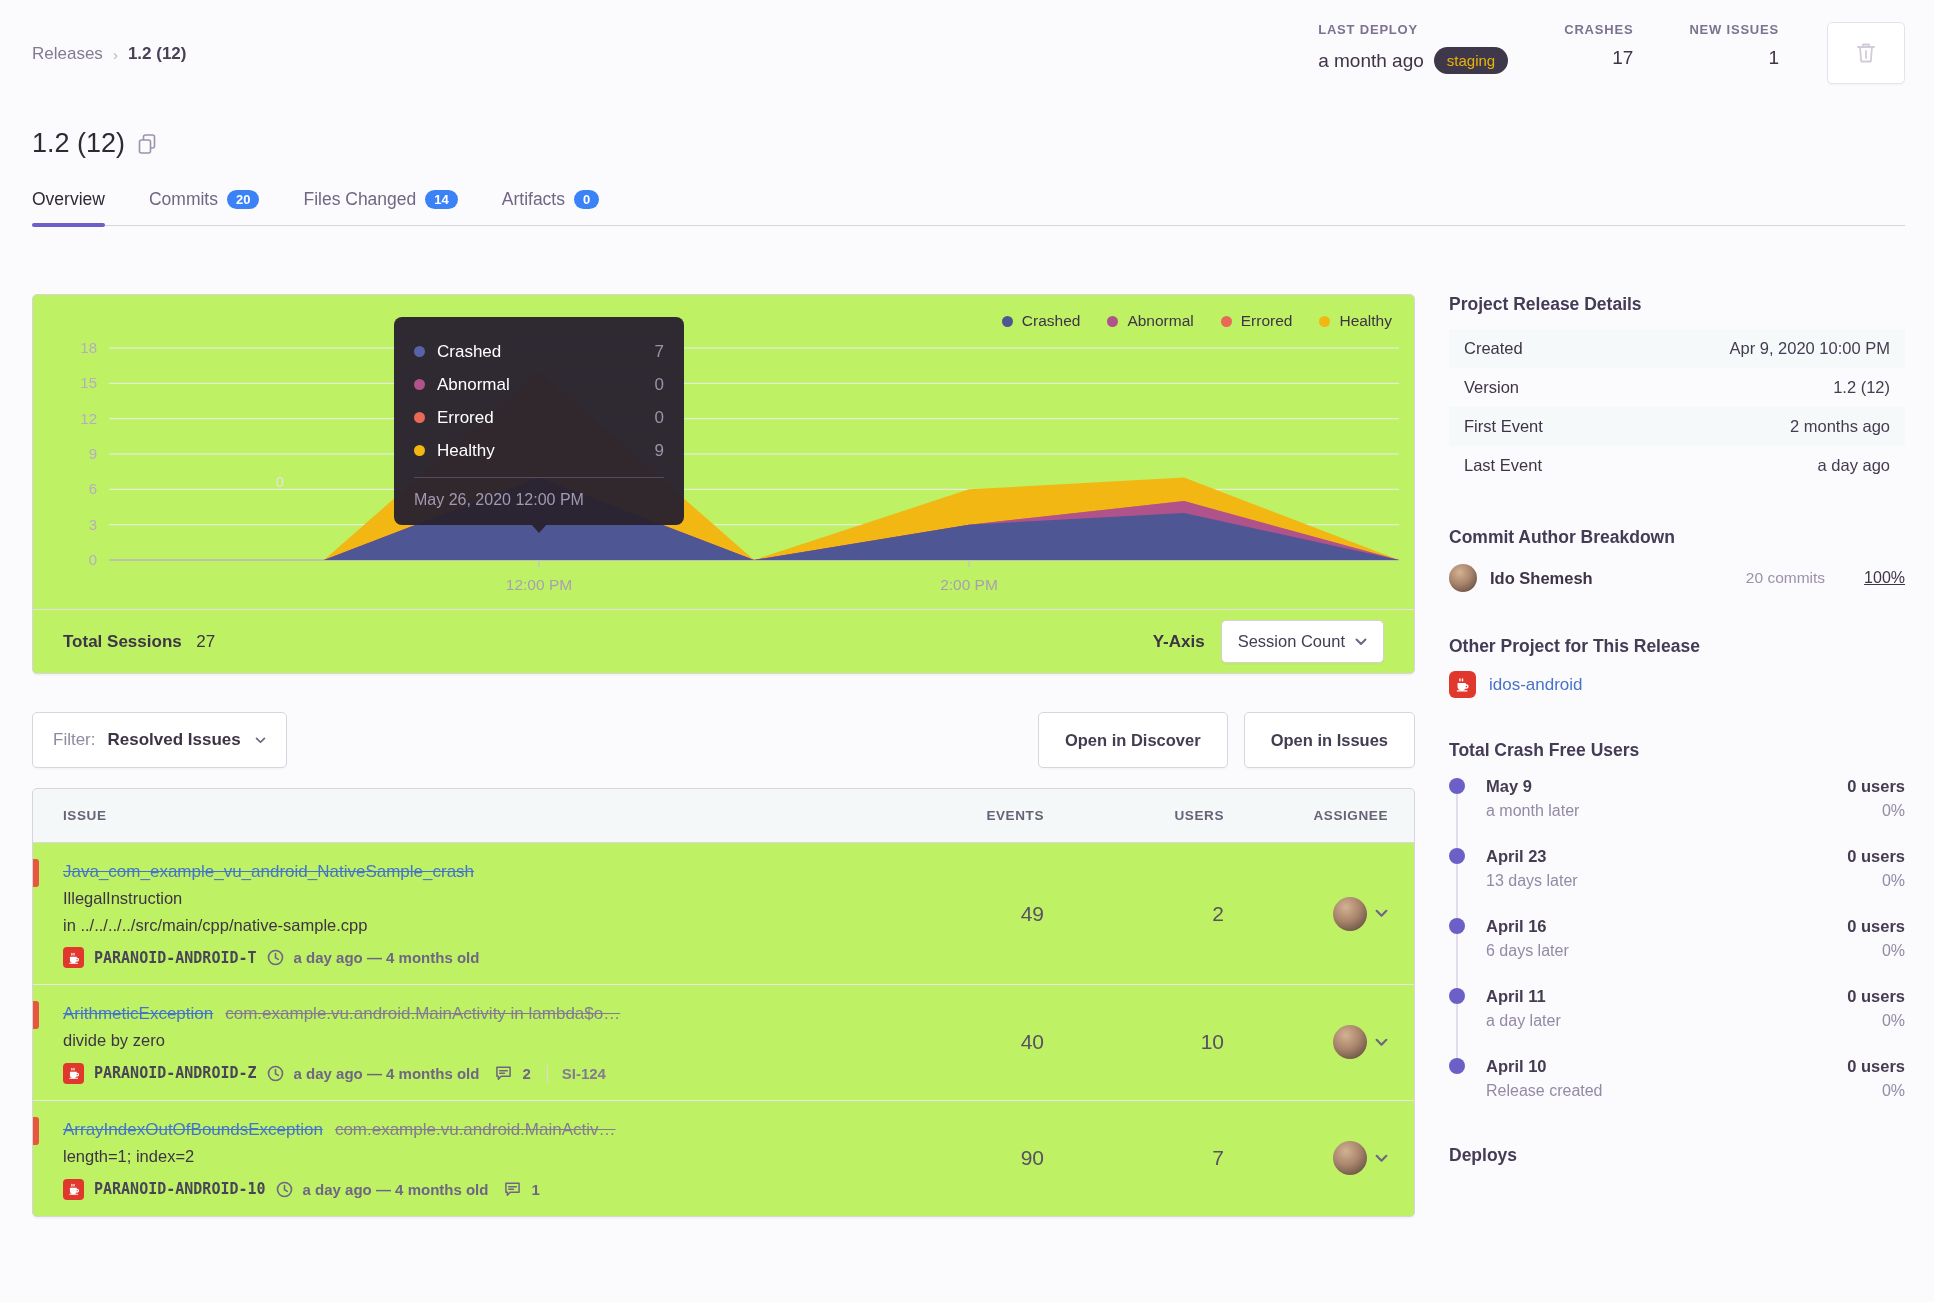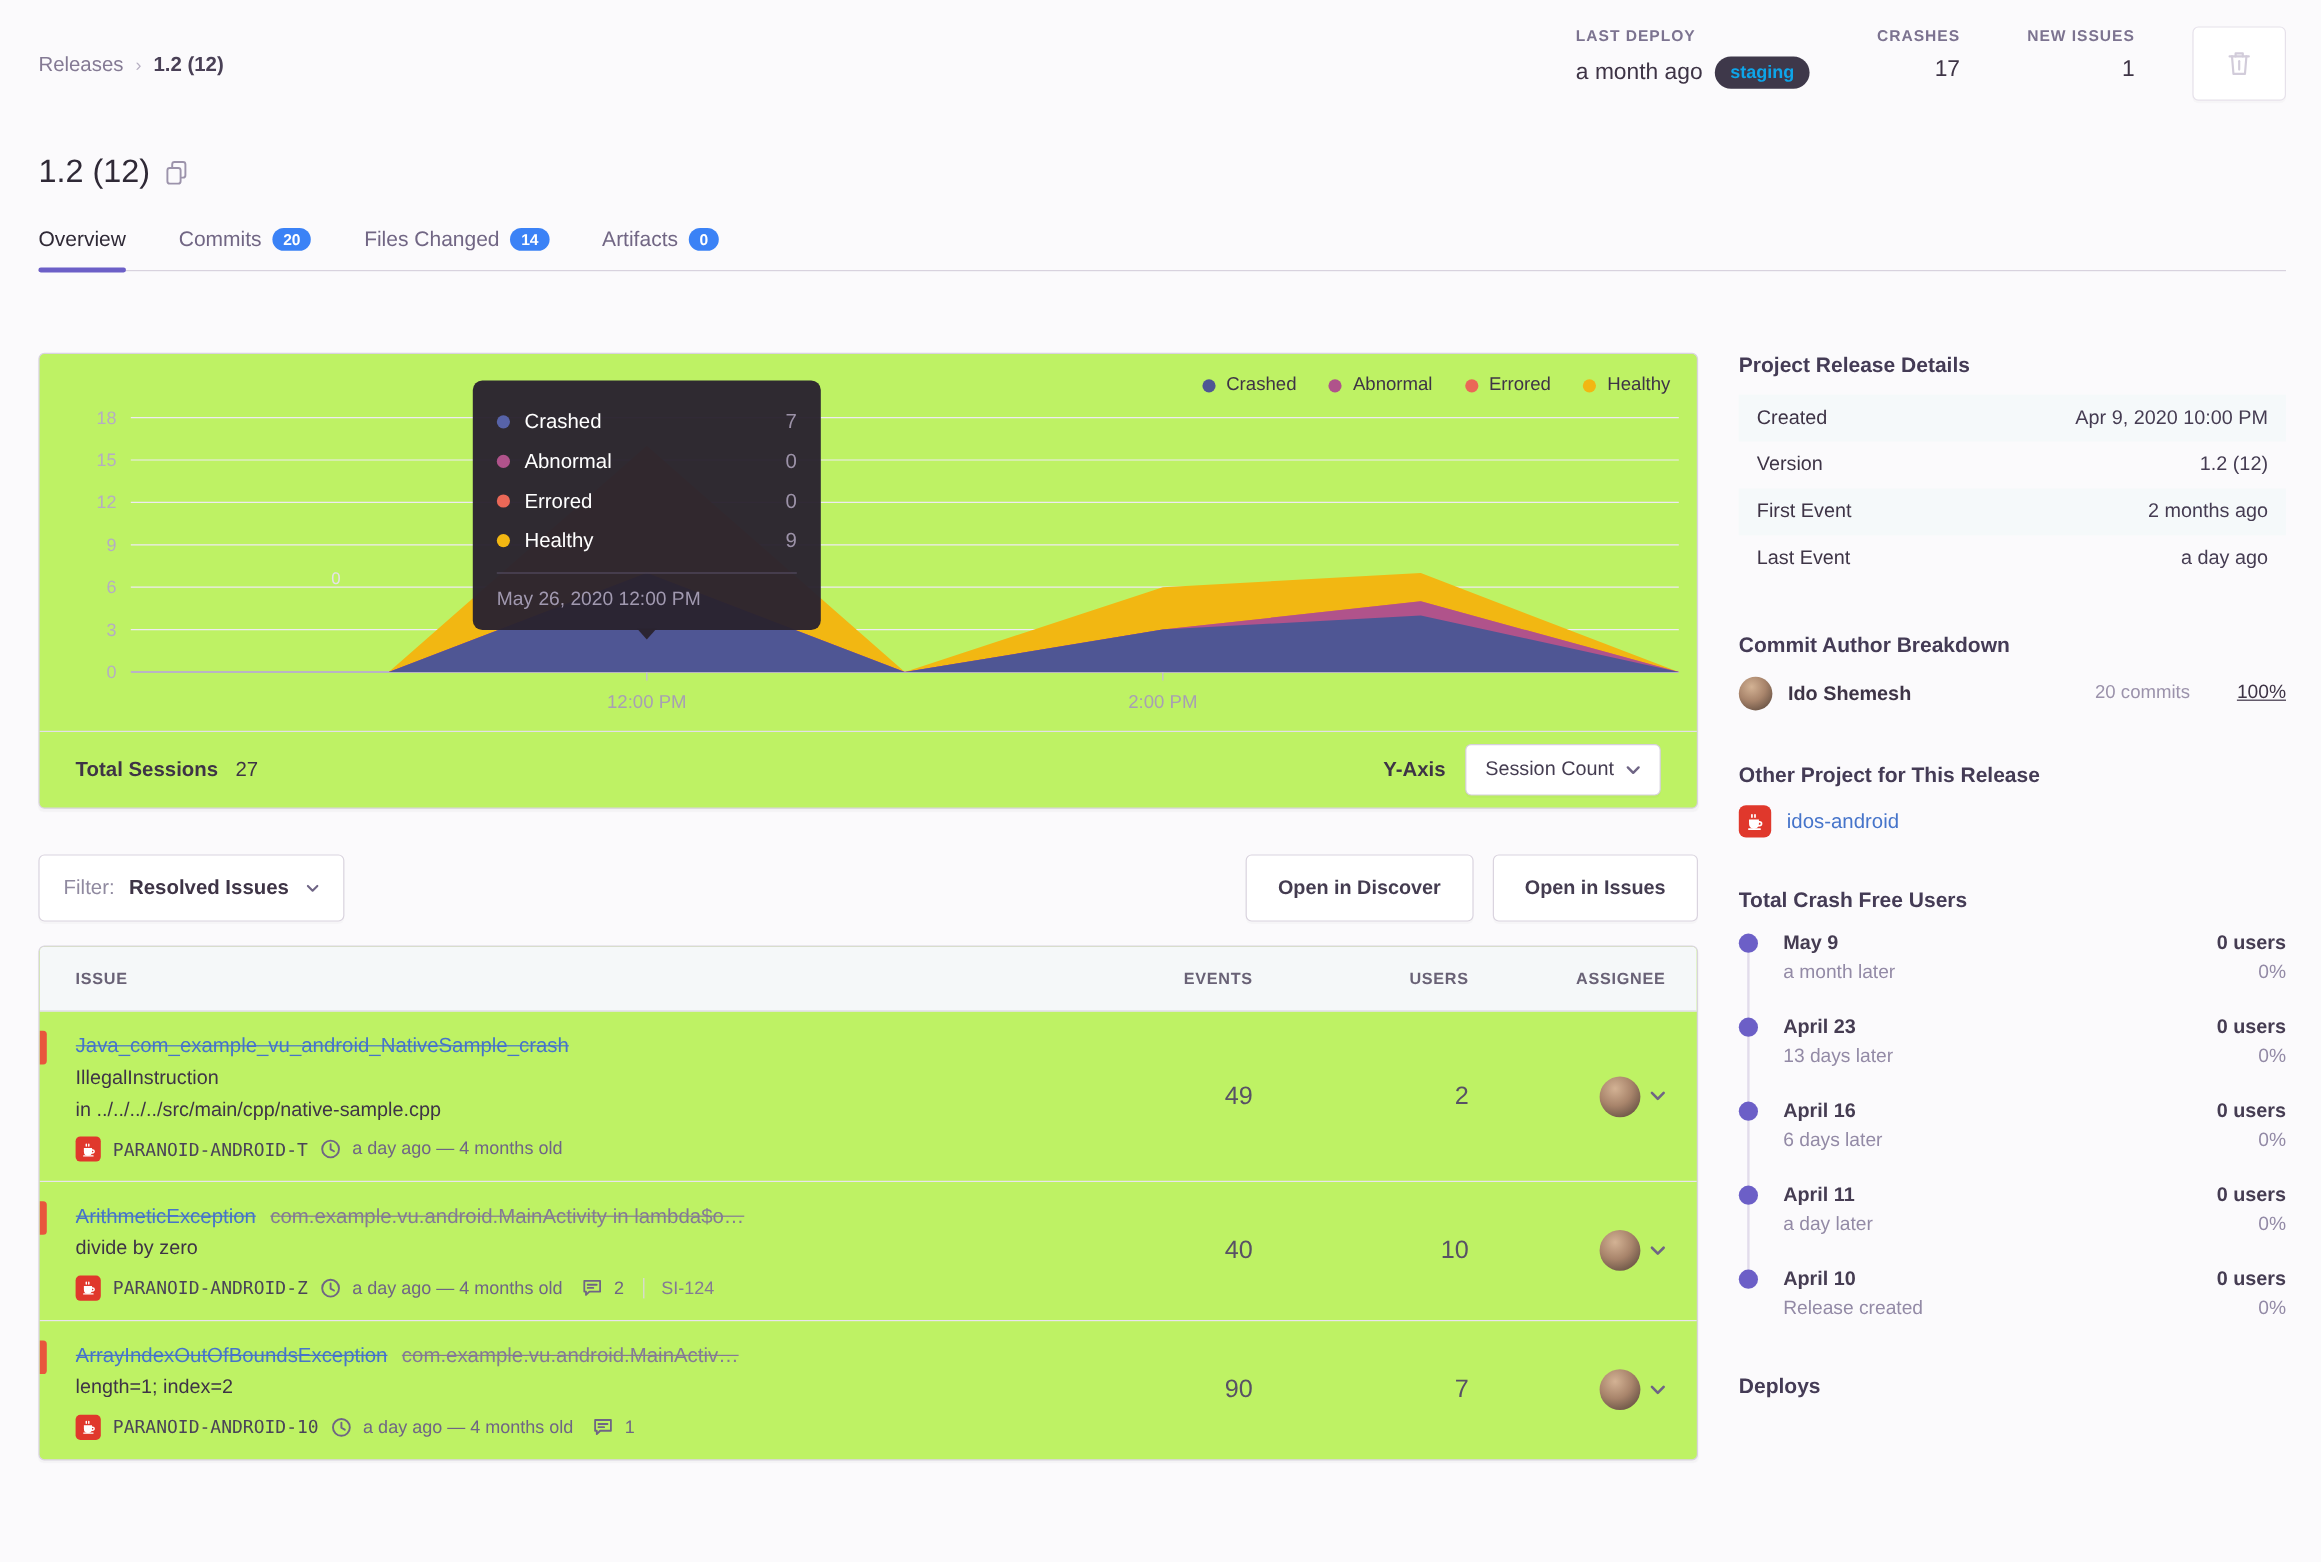--- a/index.html
+++ b/index.html
@@ -14,21 +14,21 @@
   
   .topbar { display:flex; justify-content:space-between; padding-top:22px; }
   .breadcrumb { font-size:17px; display:flex; align-items:center; gap:10px; padding-top:2px; }
   .breadcrumb .parent { color:#847A94; }
   .breadcrumb .sep { color:#B6AFC2; font-size:15px; }
   .breadcrumb .current { color:#494056; font-weight:700; }
   .top-stats { display:flex; align-items:flex-start; gap:56px; }
   .stat { text-align:left; }
   .stat-label { font-size:13px; font-weight:700; letter-spacing:.8px; color:#7C7390; margin-bottom:10px; }
   .stat-value { font-size:19px; color:#3E3446; display:flex; align-items:center; justify-content:flex-end; gap:10px; }
-  .env-badge { background:#3E384A; color:#0ea5e9; font-size:15px; padding:5px 13px; border-radius:16px;font-weight:bold; }
+  .env-badge { background:#3E384A; color:#eab308; font-size:15px; padding:5px 13px; border-radius:16px; }
   .trash-btn { width:78px; height:62px; background:#fff; border:1px solid #E6E1EA; border-radius:5px;
     display:flex; align-items:center; justify-content:center; margin-left:-8px; cursor:pointer;
     box-shadow:0 2px 0 rgba(0,0,0,.02); }
 
   .page-title-row { display:flex; align-items:center; gap:12px; margin-top:44px; }
   .page-title { font-size:27px; font-weight:500; color:#2F2936; }
 
   
   .tabs { display:flex; gap:44px; margin-top:30px; border-bottom:1px solid #D8D2DE; }
   .tab { font-size:17.5px; color:#716684; padding-bottom:15px; display:flex; align-items:center; gap:9px; cursor:pointer; position:relative; }
@@ -84,21 +84,21 @@
   .col-users { width:180px; text-align:right; flex:none; }
   .col-assignee { width:190px; text-align:right; flex:none; padding-right:26px; }
   .issue-row { display:flex; align-items:center; position:relative; padding:16px 0; border-bottom:1px solid #E9E4EE; }
   .issue-row:last-child { border-bottom:none; }
   .red-bar { position:absolute; left:0; top:16px; width:6px; height:28px; background:#E8563D; border-radius:0 3px 3px 0; }
   .issue-main { flex:1; padding-left:30px; min-width:0; }
   .issue-title-line { font-size:17px; line-height:1.55; white-space:nowrap; overflow:hidden; text-overflow:ellipsis; }
   .issue-title { color:#4674CA; text-decoration:line-through; cursor:pointer; }
   .issue-culprit { color:#847A94; text-decoration:line-through; margin-left:12px; }
   .issue-sub { font-size:16.5px; color:#3E3446; line-height:1.6; }
-  .issue-meta { display:flex; align-items:center; gap:10px; margin-top:9px; font-size:15px; color:#6F6585; }
+  .issue-meta { display:flex; align-items:center; gap:10px; margin-top:9px; font-size:15px; color:#6F6585;font-weight:bold; }
   .proj-icon { width:21px; height:21px; background:#E0382C; border-radius:4px; display:inline-flex; align-items:center; justify-content:center; flex:none; }
   .mono { font-family:"DejaVu Sans Mono", monospace; font-size:15px; color:#4A4458; }
   .meta-ref { color:#847A94; border-left:1px solid #DCD7E2; padding-left:14px; margin-left:6px; }
   .big-num { font-size:21px; color:#585165; }
   .assignee-cell { display:flex; align-items:center; justify-content:flex-end; gap:8px; }
   .avatar { border-radius:50%; background:radial-gradient(circle at 38% 30%, #D3B294 0%, #A8846B 45%, #6E5748 80%, #54423A 100%); flex:none; }
   .avatar.a34 { width:34px; height:34px; }
   .avatar.a28 { width:28px; height:28px; }
 
   

